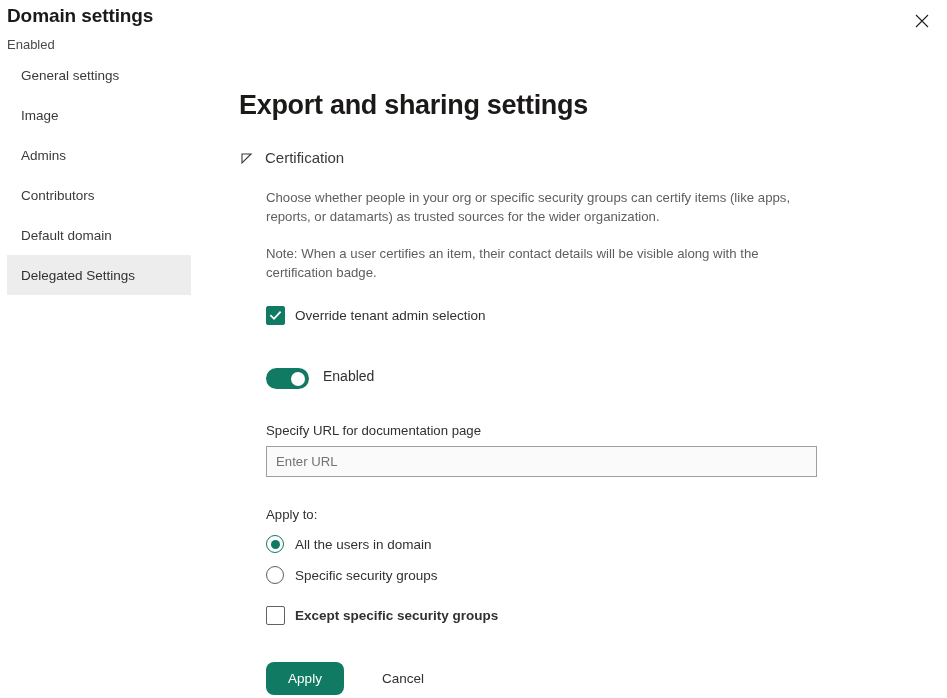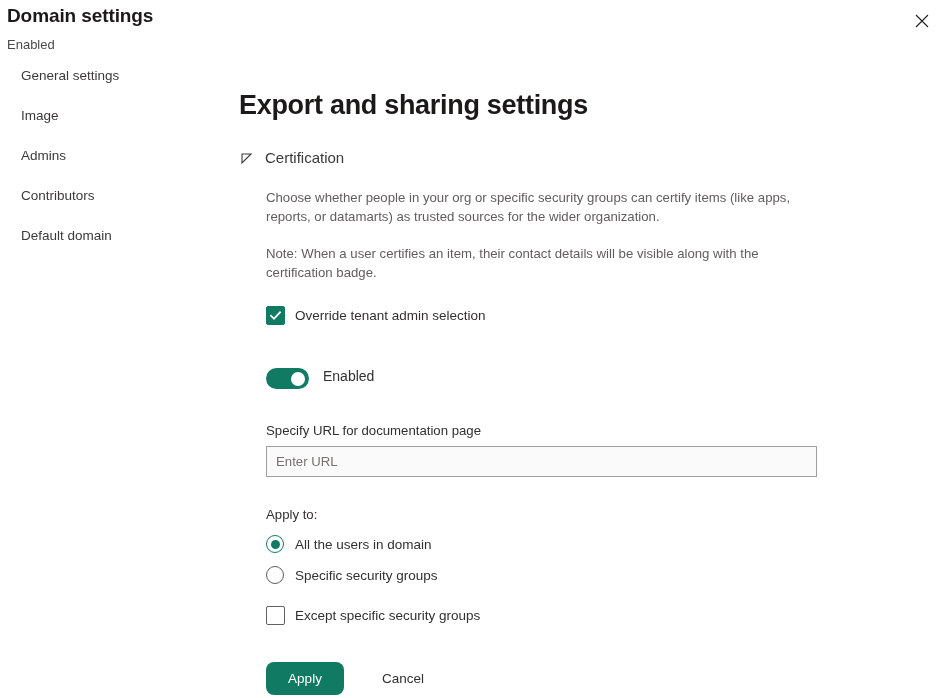--- a/index.html
+++ b/index.html
@@ -239,21 +239,21 @@
   }
   .radio.off {
     border: 1.3px solid #605e5c;
     background: #ffffff;
   }
   .radio-label {
     margin-left: 11px;
     font-size: 13.5px;
     color: #323130;
   }
-  .except-row { margin-top: 22px; }
+  .except-row { margin-top: 22px; font-weight: bold; }
 
   
   .footer {
     display: flex;
     align-items: center;
     margin-top: 37px;
   }
   .btn-primary {
     background: #107a63;
     color: #ffffff;
@@ -300,20 +300,23 @@
   </div>
   <div class="nav-item">
     <span>Admins</span>
   </div>
   <div class="nav-item">
     <span>Contributors</span>
   </div>
   <div class="nav-item">
     <span>Default domain</span>
   </div>
+  <div class="nav-item selected">
+    <span>Delegated Settings</span>
+  </div>
 </nav>
 
 <main class="main">
 
   <h1 class="main-heading">Export and sharing settings</h1>
 
   <div class="section-header">
     <span class="collapse-icon">
       <svg width="14" height="14" viewBox="0 0 14 14">
         <path d="M12 3 L3 12 L3 3 Z" fill="none" stroke="#3b3a39" stroke-width="1.1" stroke-linejoin="miter"></path>

